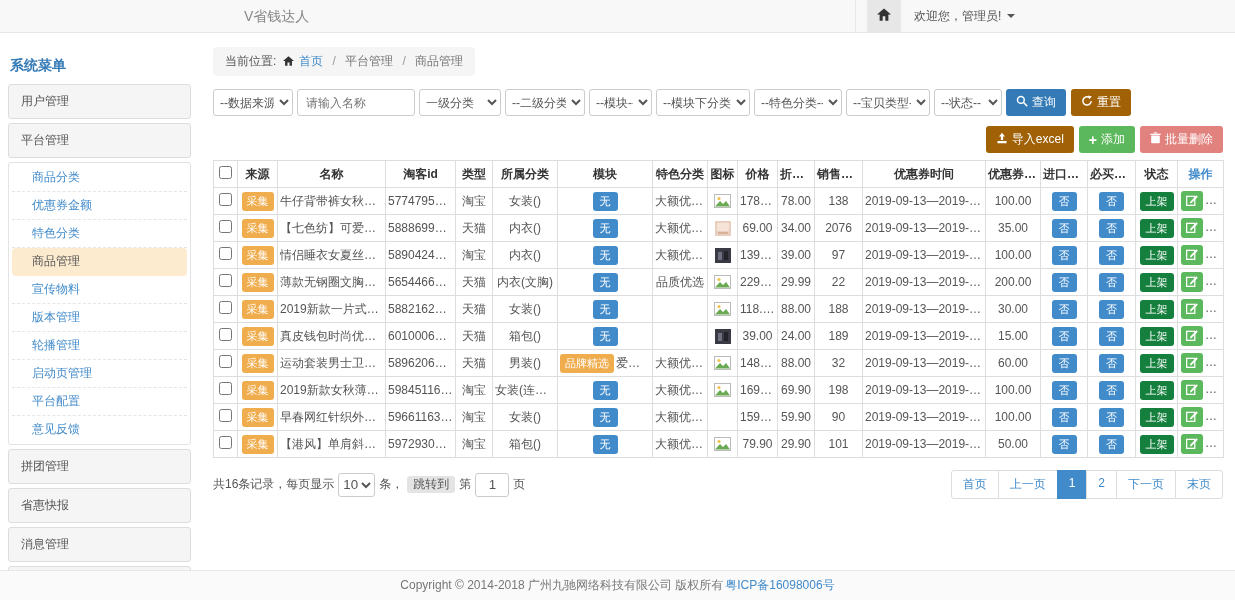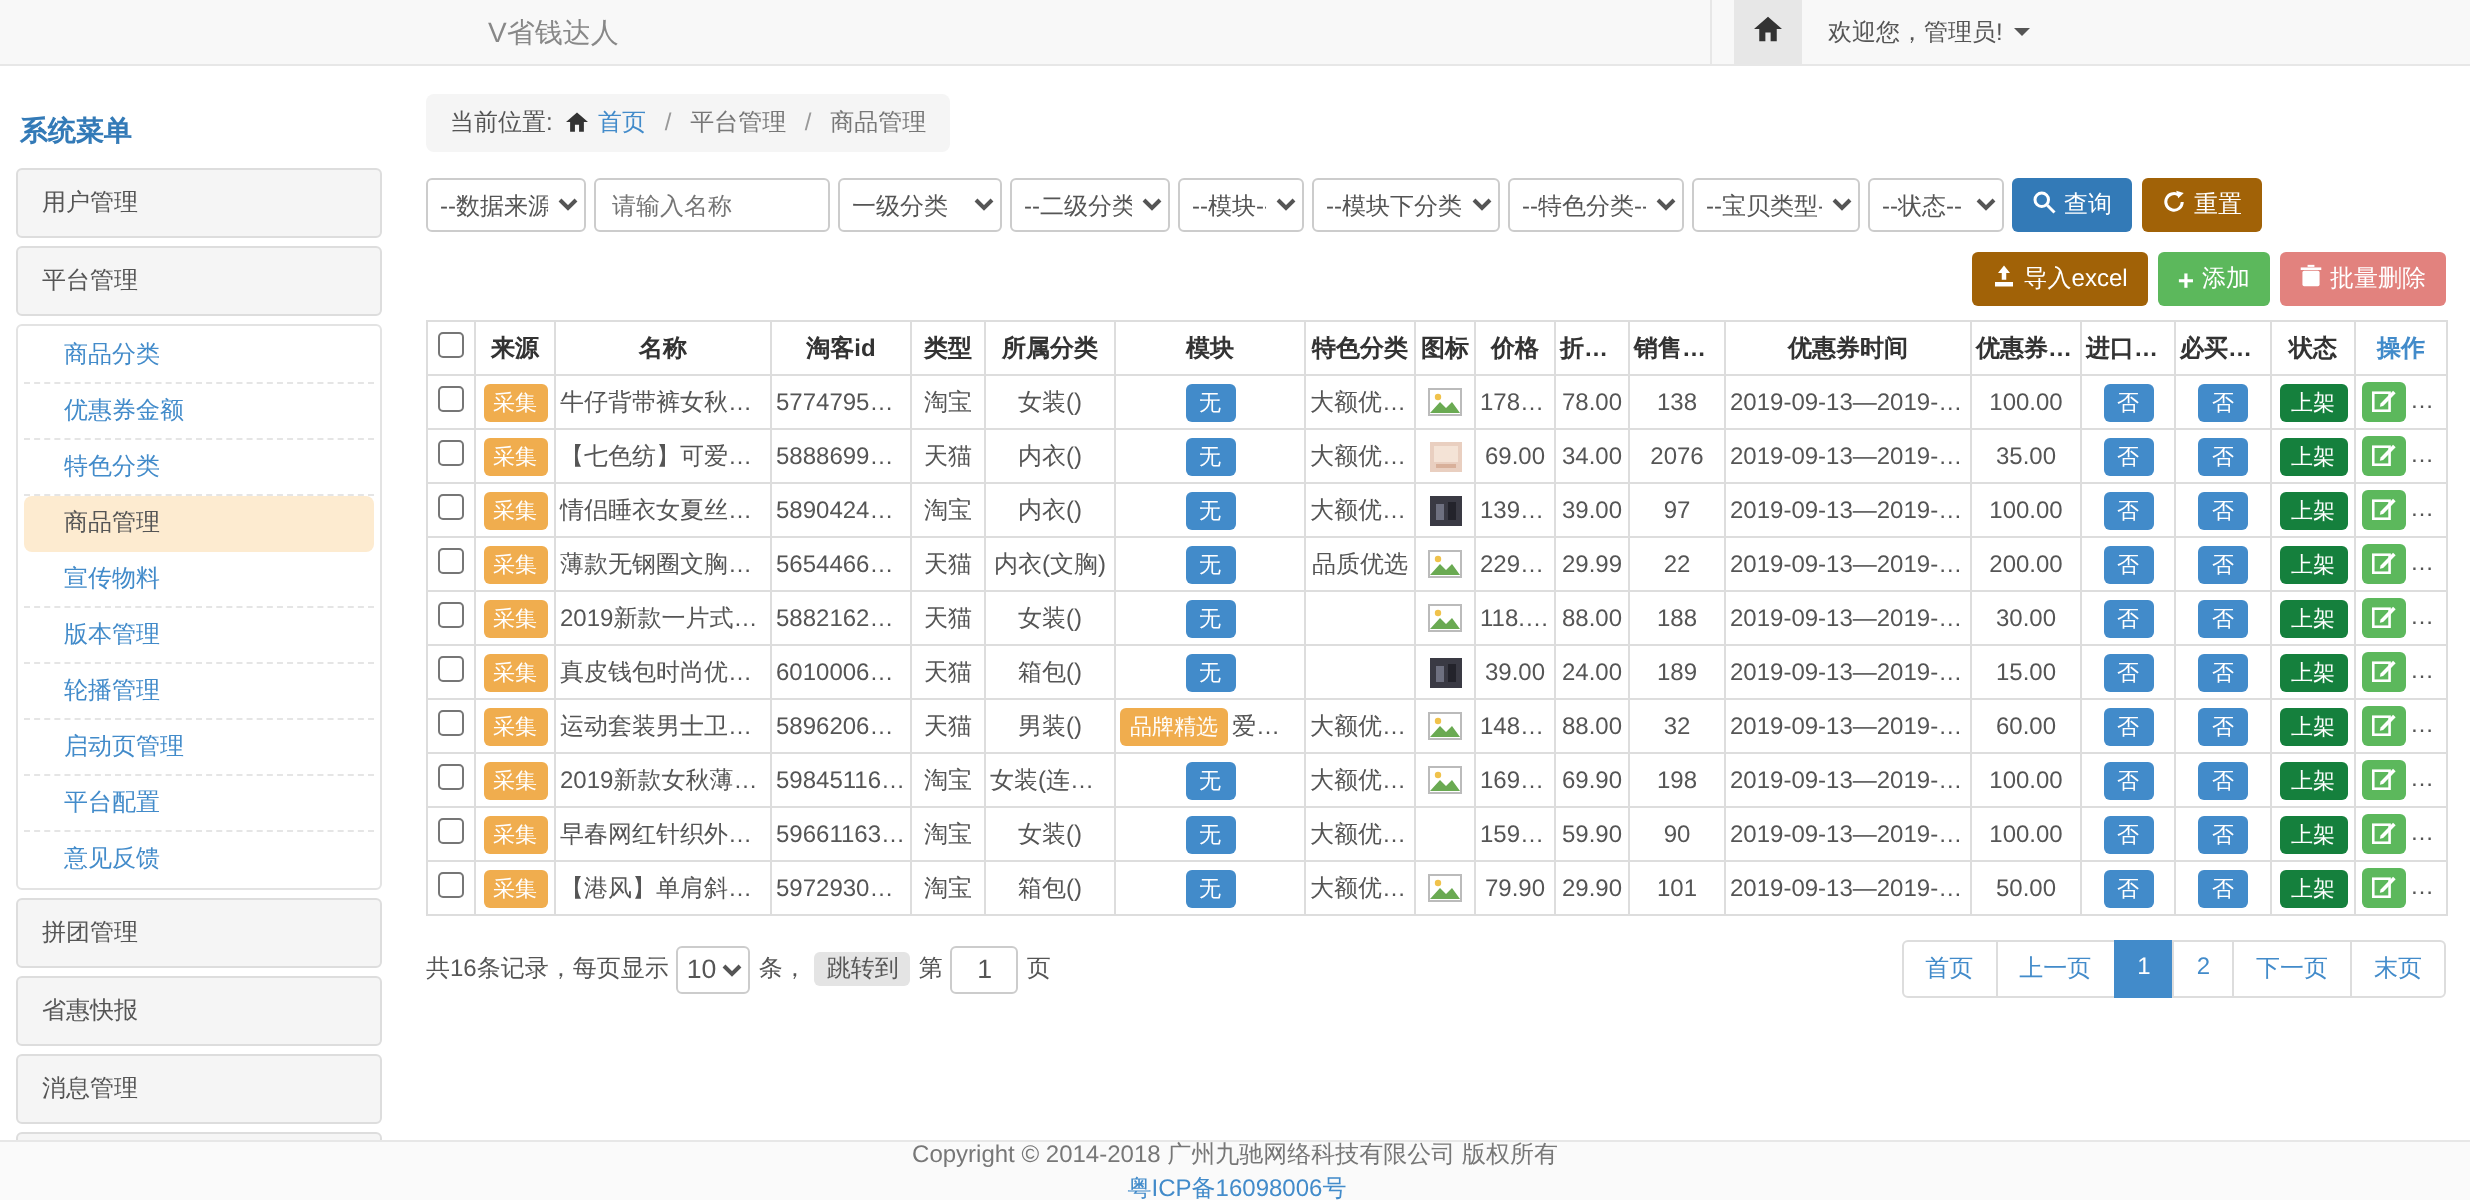--- a/index.html
+++ b/index.html
@@ -62,21 +62,21 @@
   .pager-left { display:flex; align-items:center; gap:4px; }
   .pp-select { height:24px; border:1px solid #ccc; border-radius:3px; background:#fff; color:#555; }
   .jump-chip { background:#e4e4e4; border-radius:3px; padding:0 6px; color:#555; cursor:pointer; }
   .page-input { width:34px; height:24px; border:1px solid #ccc; border-radius:3px; text-align:center; color:#555; }
   .pagination { display:flex; }
   .page-link { border:1px solid #ddd; padding:5px 11px; color:#428bca; background:#fff; margin-left:-1px; cursor:pointer; }
   .page-link:first-child { border-radius:3px 0 0 3px; margin-left:0; }
   .page-link:last-child { border-radius:0 3px 3px 0; }
   .page-link.active { background:#428bca; color:#fff; border-color:#428bca; }
   
-  .footer { position:absolute; left:0; right:0; top:570px; height:30px; background:#fafafa; border-top:1px solid #e7e7e7; display:flex; align-items:center; justify-content:center; color:#777; z-index:4;flex-direction:column; }
+  .footer { position:absolute; left:0; right:0; top:570px; height:30px; background:#fafafa; border-top:1px solid #e7e7e7; display:flex; align-items:center; justify-content:center; color:#777; z-index:4; }
   .icp { color:#428bca; cursor:pointer; margin-left:2px; }
   .thumb { display:inline-block; vertical-align:middle; }
 </style>
 </head>
 <body>
 
 <div class="topbar">
   <span class="brand">V省钱达人</span>
   <div class="topbar-right">
     <div class="home-box">

